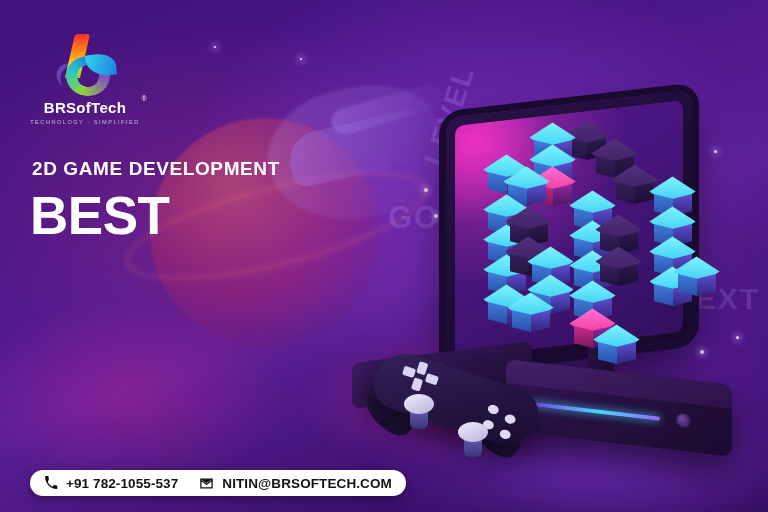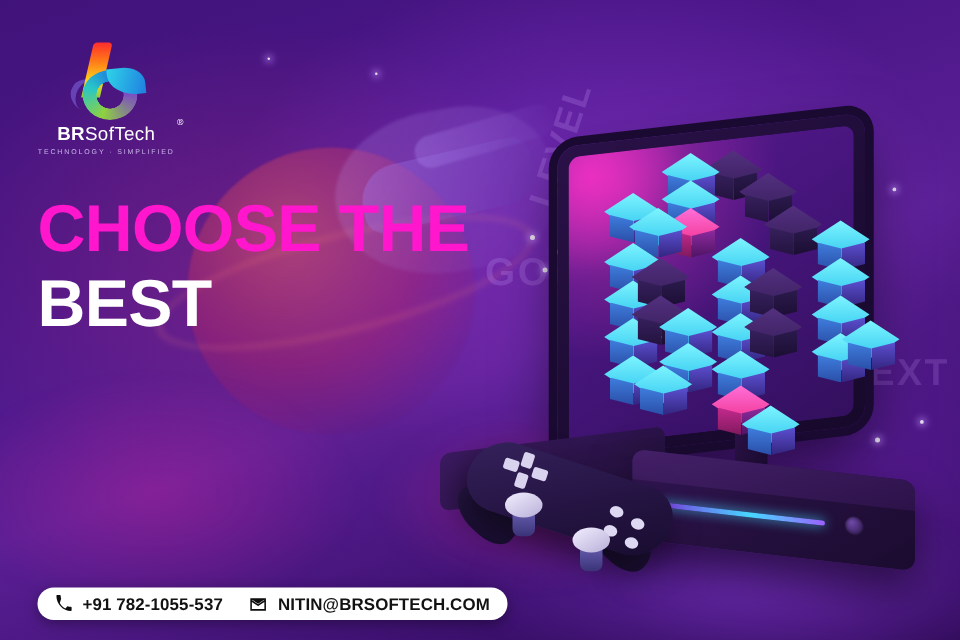--- a/index.html
+++ b/index.html
@@ -221,21 +221,21 @@
   }
   .mark-swoosh{
     position:absolute;left:0px;top:30px;width:26px;height:26px;
     border-left:5px solid rgba(120,90,210,.65);
     border-radius:50%;transform:rotate(28deg);
   }
   .logo-name{
     text-align:center;color:#ffffff;font-weight:700;font-size:15px;letter-spacing:.3px;
     margin-top:3px;position:relative;
   }
-  .logo-name .soft{font-weight:400;}
+  .logo-name .soft{font-weight:700;}
   .logo-reg{position:absolute;right:-7px;top:-4px;font-size:7px;font-weight:400;}
   .logo-tag{
     text-align:center;color:#c7b4e8;font-size:5.6px;letter-spacing:1.5px;margin-top:3px;
   }
 
   
   .copy{position:absolute;left:30px;top:158px;width:400px;}
   .eyebrow{
     color:#ffffff;font-size:19px;font-weight:700;letter-spacing:.6px;
     margin:0 0 10px 2px;
@@ -508,21 +508,21 @@
       <span class="mark-bowl"></span>
       <span class="mark-wing"></span>
     </div>
     <div class="logo-name">
       <span>BR</span><span class="soft">SofTech</span><span class="logo-reg">®</span>
     </div>
     <div class="logo-tag">TECHNOLOGY  ·  SIMPLIFIED</div>
   </div>
 
   <div class="copy">
-    <div class="h-pink">CHOOSE THE</div>
+    <div class="eyebrow">2D GAME DEVELOPMENT</div>
     <div class="h-white">BEST</div>
   </div>
 
   <div class="contact">
     <span class="ic">
       <svg width="14" height="14" viewBox="0 0 24 24" fill="currentColor">
           <path d="M6.6 10.8c1.7 3.3 4.3 5.9 7.6 7.6l2.5-2.5c.3-.3.8-.4 1.2-.3 1.2.4 2.5.6 3.8.6.6 0 1.1.5 1.1 1.1V21c0 .6-.5 1.1-1.1 1.1C11.3 22.1 1.9 12.7 1.9 1.1 1.9.5 2.4 0 3 0h3.7c.6 0 1.1.5 1.1 1.1 0 1.3.2 2.6.6 3.8.1.4 0 .9-.3 1.2L6.6 10.8z"></path>
         </svg>
     </span>
     <span class="txt">+91 782-1055-537</span>

